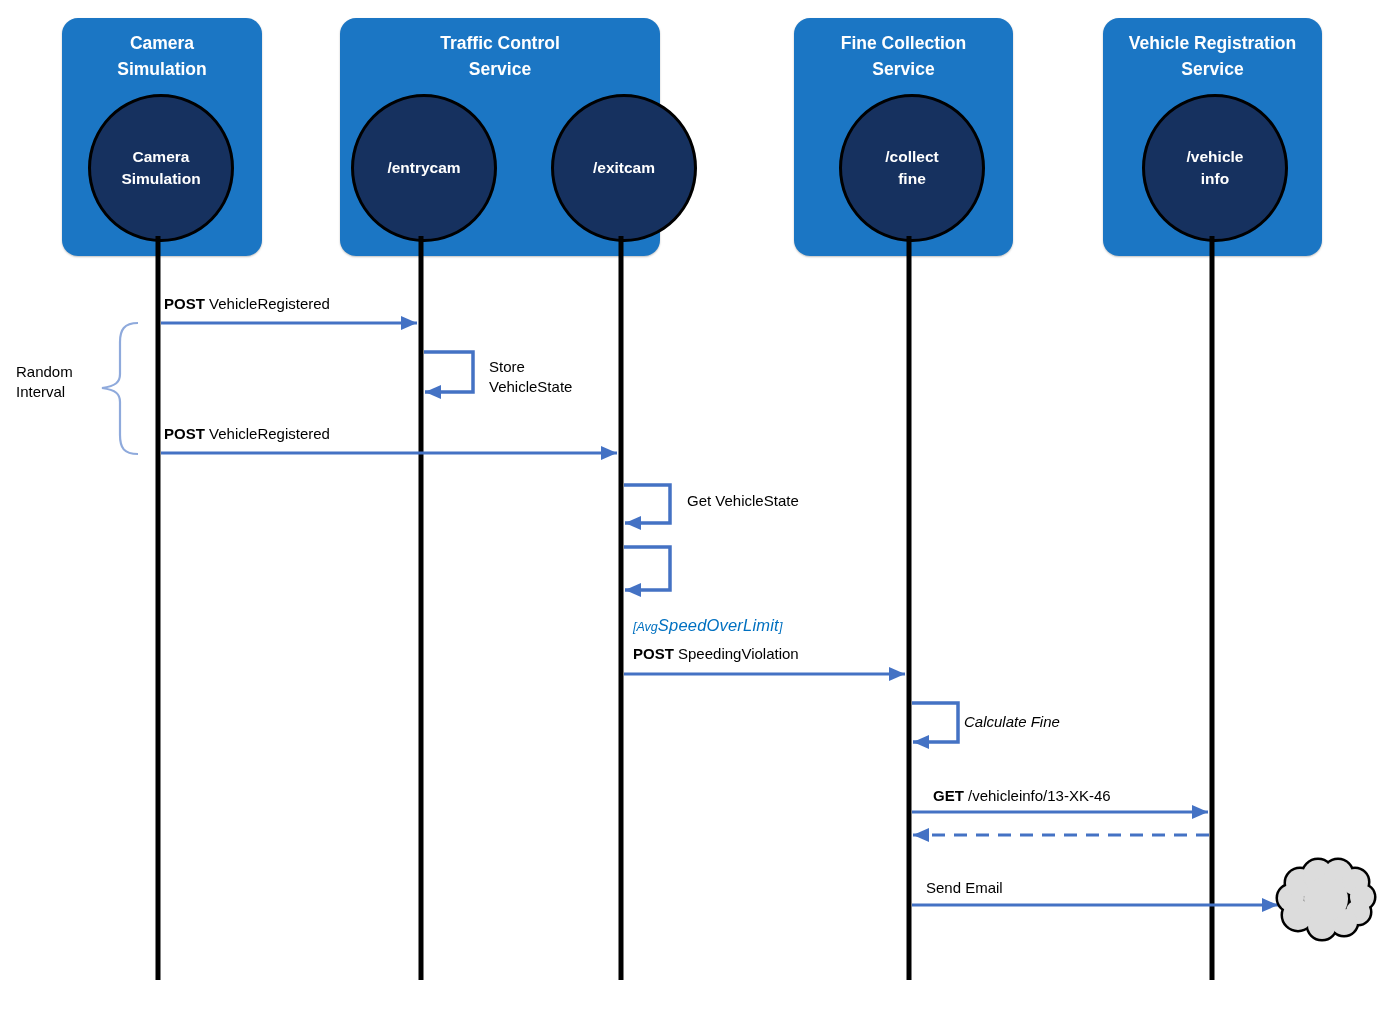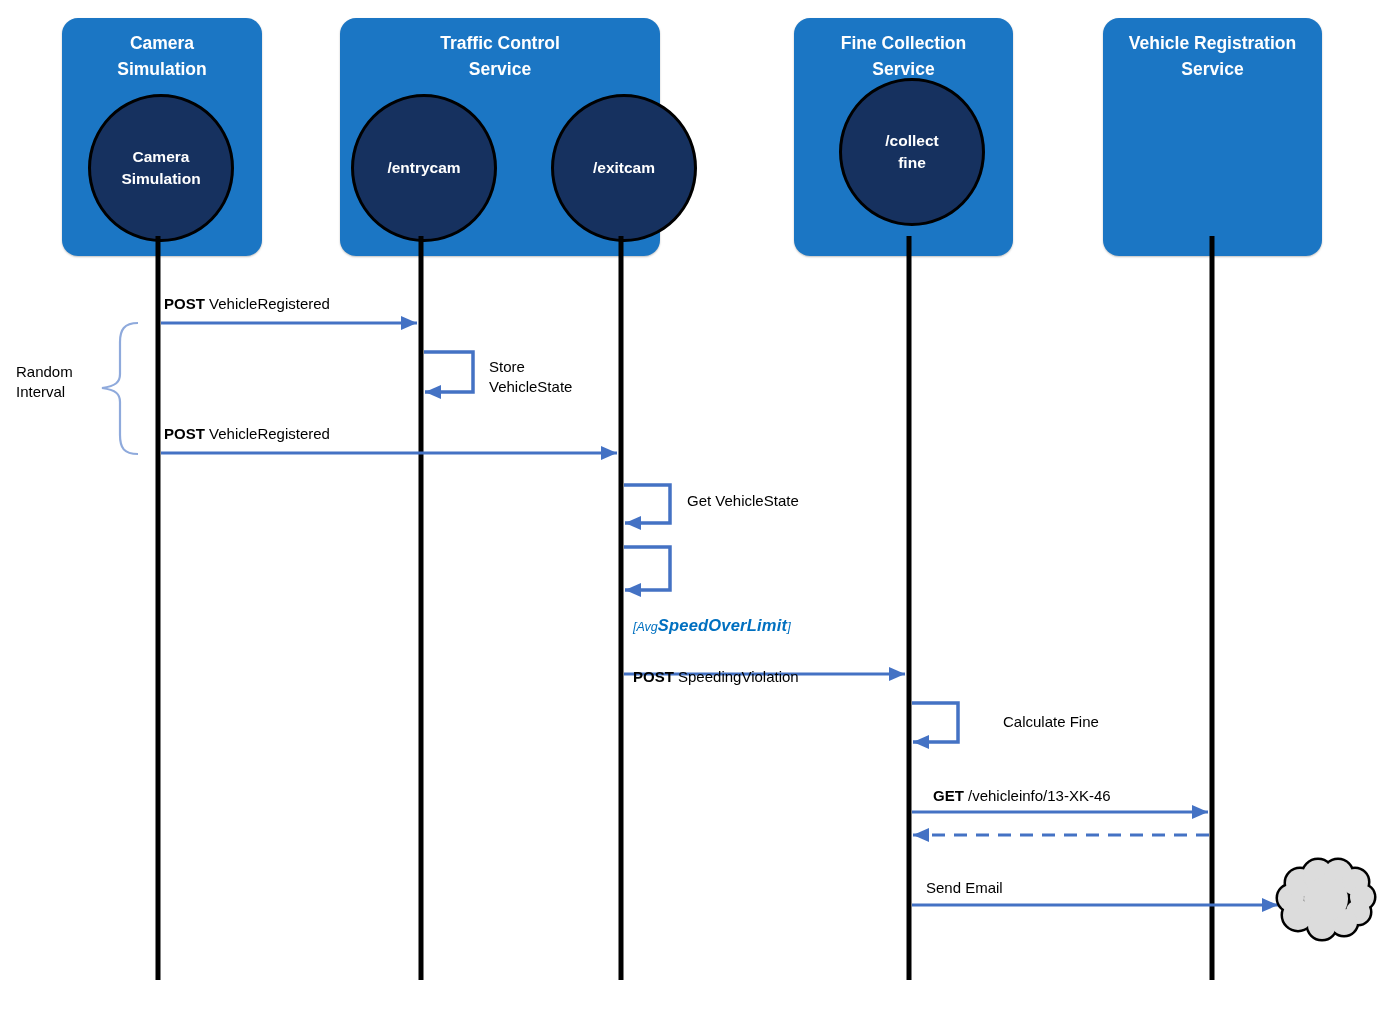--- a/index.html
+++ b/index.html
@@ -11,21 +11,21 @@
                font-weight:bold;font-size:17.5px;line-height:26px;}
   .node-circle{position:absolute;width:140px;height:142px;border-radius:50%;
                background:var(--node-fill);border:3px solid #000;display:flex;
                align-items:center;justify-content:center;text-align:center;
                color:#fff;font-weight:bold;font-size:15.5px;line-height:22px;}
   #overlay{position:absolute;left:0;top:0;z-index:5;}
   .lbl{position:absolute;z-index:10;font-size:15px;color:#000000;line-height:20px;}
   .lbl b{font-weight:bold;}
   .cond{color:var(--cond);font-style:italic;}
   .cond .sm{font-size:12.5px;}
-  .cond .lg{font-size:16.5px;letter-spacing:.2px;font-weight:bold;}
+  .cond .lg{font-size:16.5px;letter-spacing:.2px;}
 </style>
 </head>
 <body>
 
 <div id="stage">
 
   <div class="actor-box" style="left:62px;width:200px;">
     <div class="actor-title">
       <div>Camera</div>
       <div>Simulation</div>
@@ -49,32 +49,38 @@
     <div class="node-circle" style="left:11px;top:76px;">
       <div>/entrycam</div>
     </div>
   </div>
 
   <div class="actor-box" style="left:794px;width:219px;">
     <div class="actor-title">
       <div>Fine Collection</div>
       <div>Service</div>
     </div>
-    <div class="node-circle" style="left:45px;top:60px;">
+    <div class="node-circle" style="left:45px;top:76px;">
       <div>
         <div>/collect</div>
         <div>fine</div>
       </div>
     </div>
   </div>
 
   <div class="actor-box" style="left:1103px;width:219px;">
     <div class="actor-title">
       <div>Vehicle Registration</div>
       <div>Service</div>
+    </div>
+    <div class="node-circle" style="left:39px;top:76px;">
+      <div>
+        <div>/vehicle</div>
+        <div>info</div>
+      </div>
     </div>
   </div>
 
   <svg id="overlay" width="1397" height="1019" viewBox="0 0 1397 1019">
     <defs>
       <marker id="arr" markerWidth="17" markerHeight="15" refX="16" refY="7" orient="auto" markerUnits="userSpaceOnUse">
         <path d="M0,0 L16,7 L0,14 z" style="fill:var(--arrow)"></path>
       </marker>
     </defs>
 
@@ -142,26 +148,26 @@
     <span>VehicleRegistered</span>
   </div>
 
   <div class="lbl" style="left:687px;top:491px;">Get VehicleState</div>
 
 
   <div class="lbl cond" style="left:633px;top:615px;">
     <span class="sm">[Avg</span><span class="lg">SpeedOverLimit</span><span class="sm">]</span>
   </div>
 
-  <div class="lbl" style="left:633px;top:667px;text-align:center;">
+  <div class="lbl" style="left:633px;top:644px;text-align:center;">
     <b>POST</b>
     <span>SpeedingViolation</span>
   </div>
 
-  <div class="lbl" style="left:1003px;top:712px;">Calculate Fine</div>
+  <div class="lbl" style="left:964px;top:712px;font-style:italic;">Calculate Fine</div>
 
   <div class="lbl" style="left:933px;top:786px;">
     <b>GET</b>
     <span>/vehicleinfo/13-XK-46</span>
   </div>
 
   <div class="lbl" style="left:926px;top:878px;">Send Email</div>
 
 </div>
 

